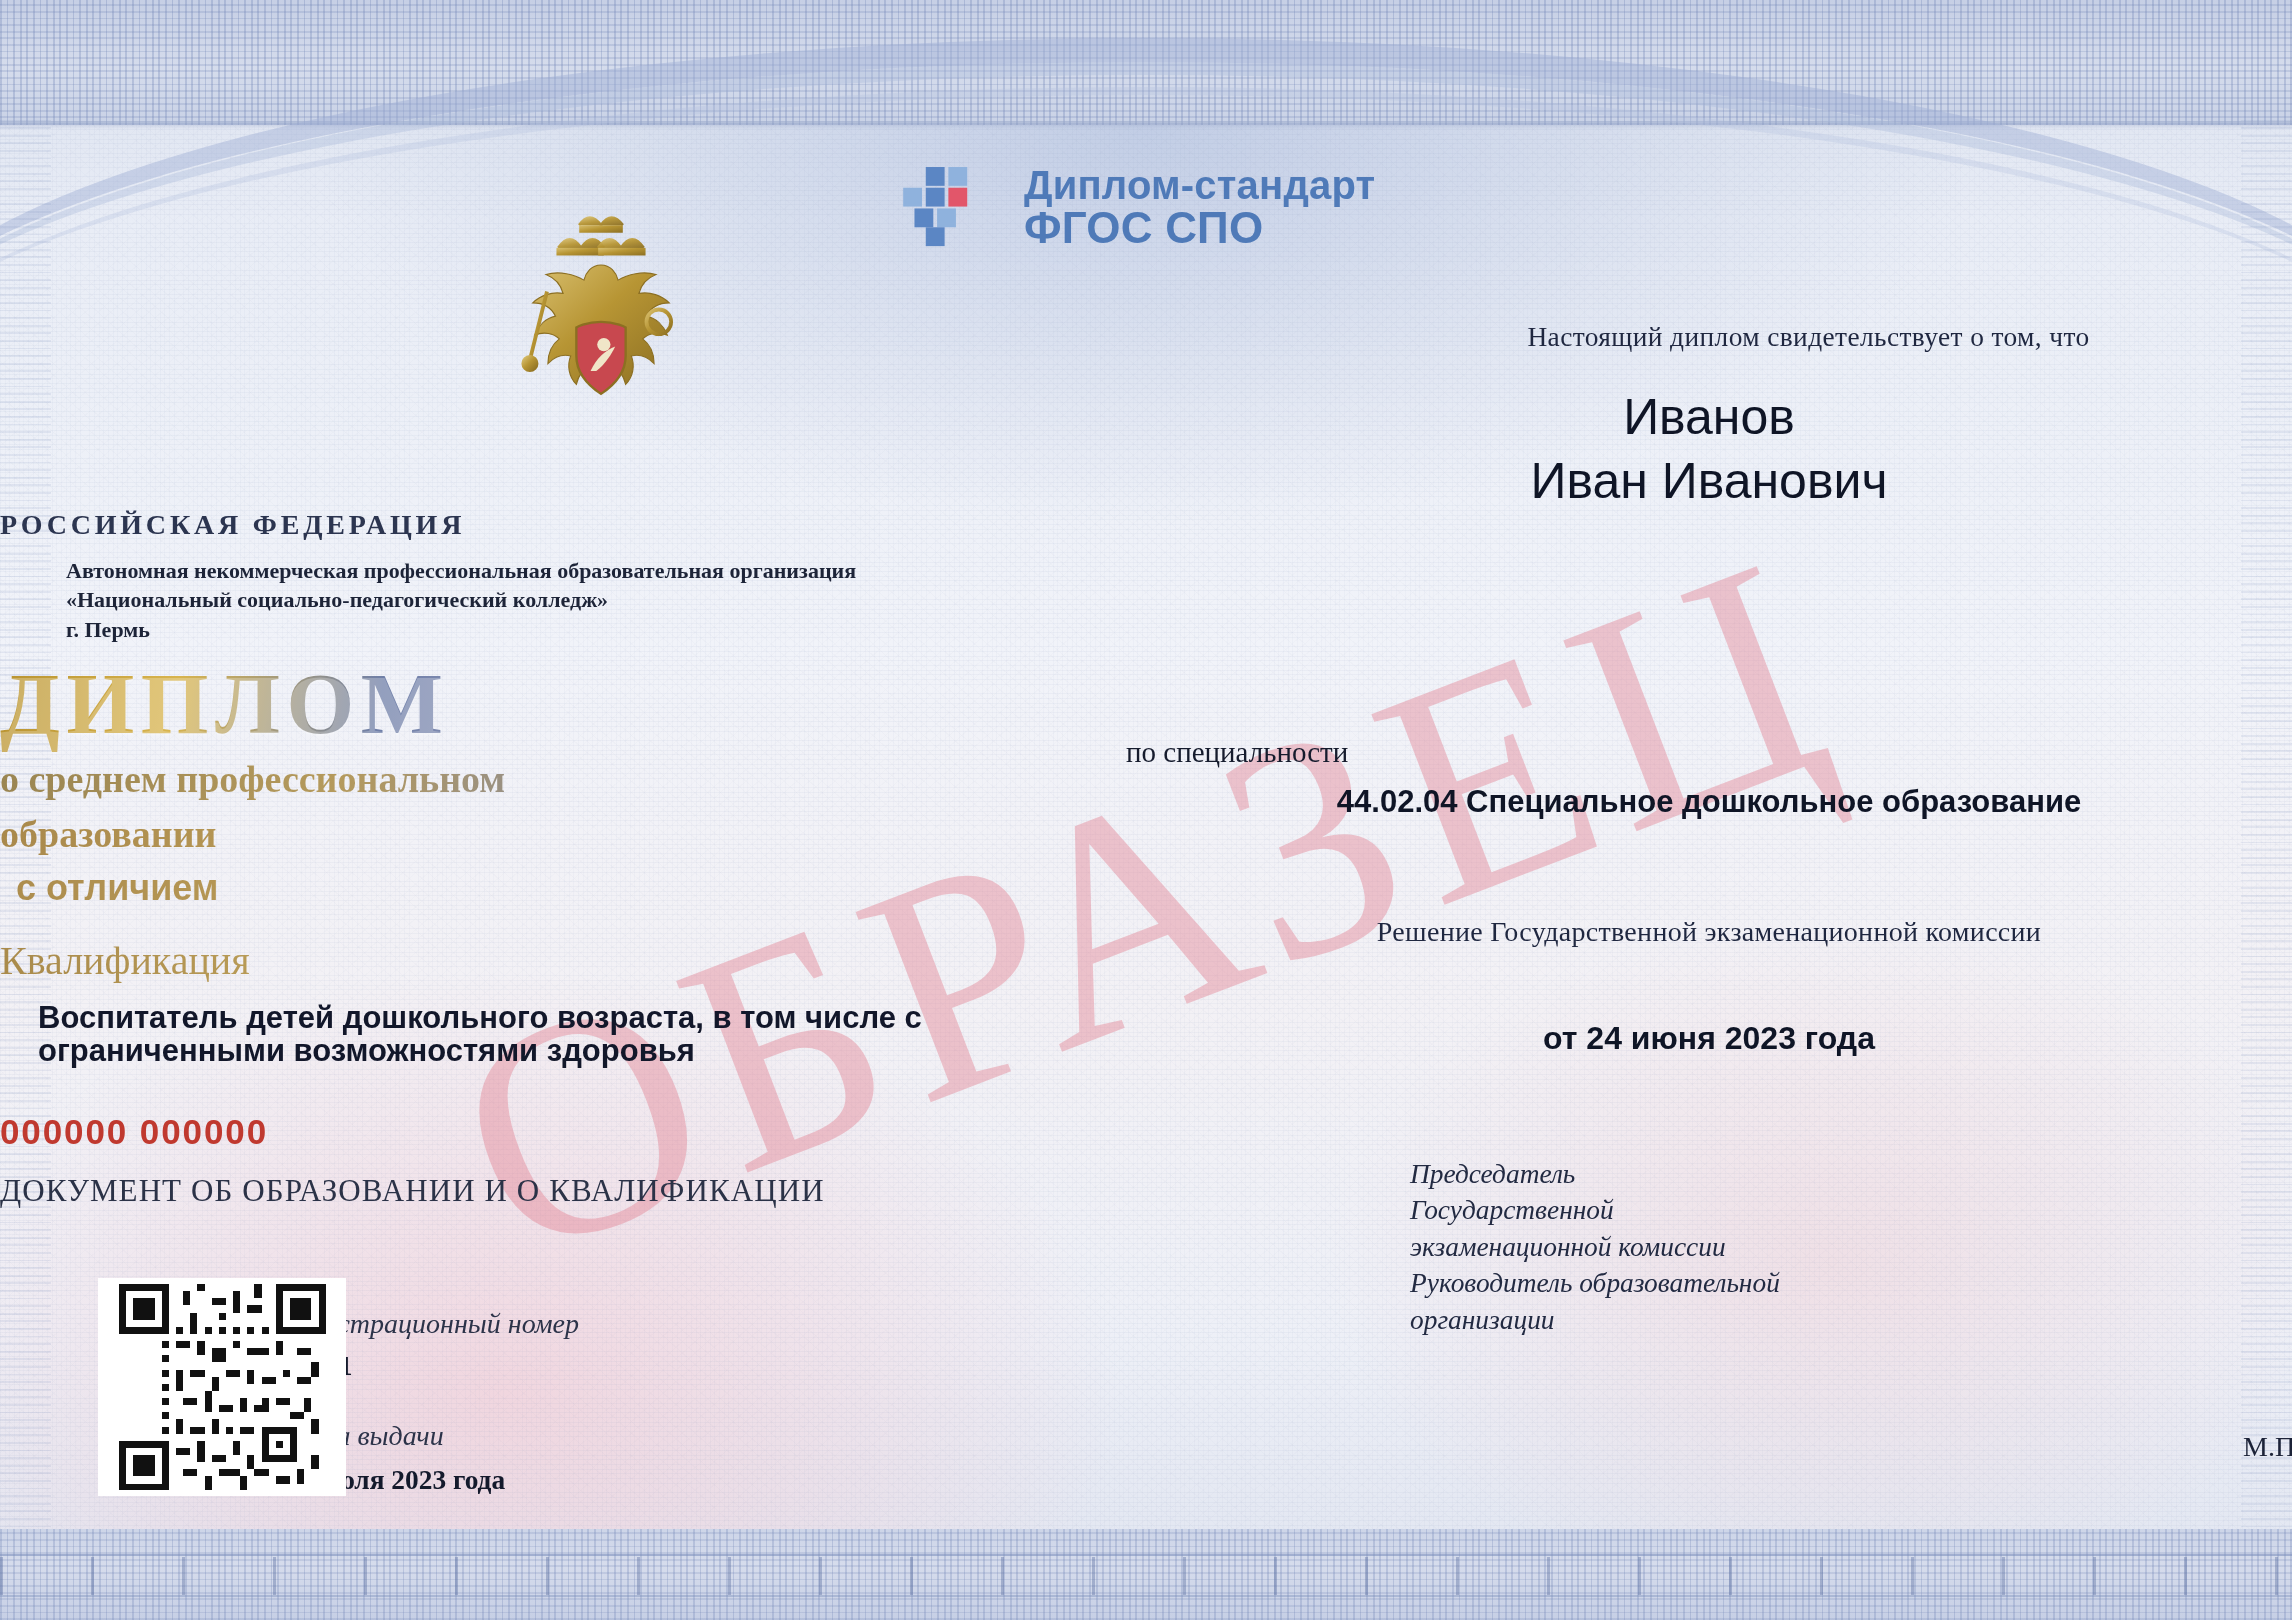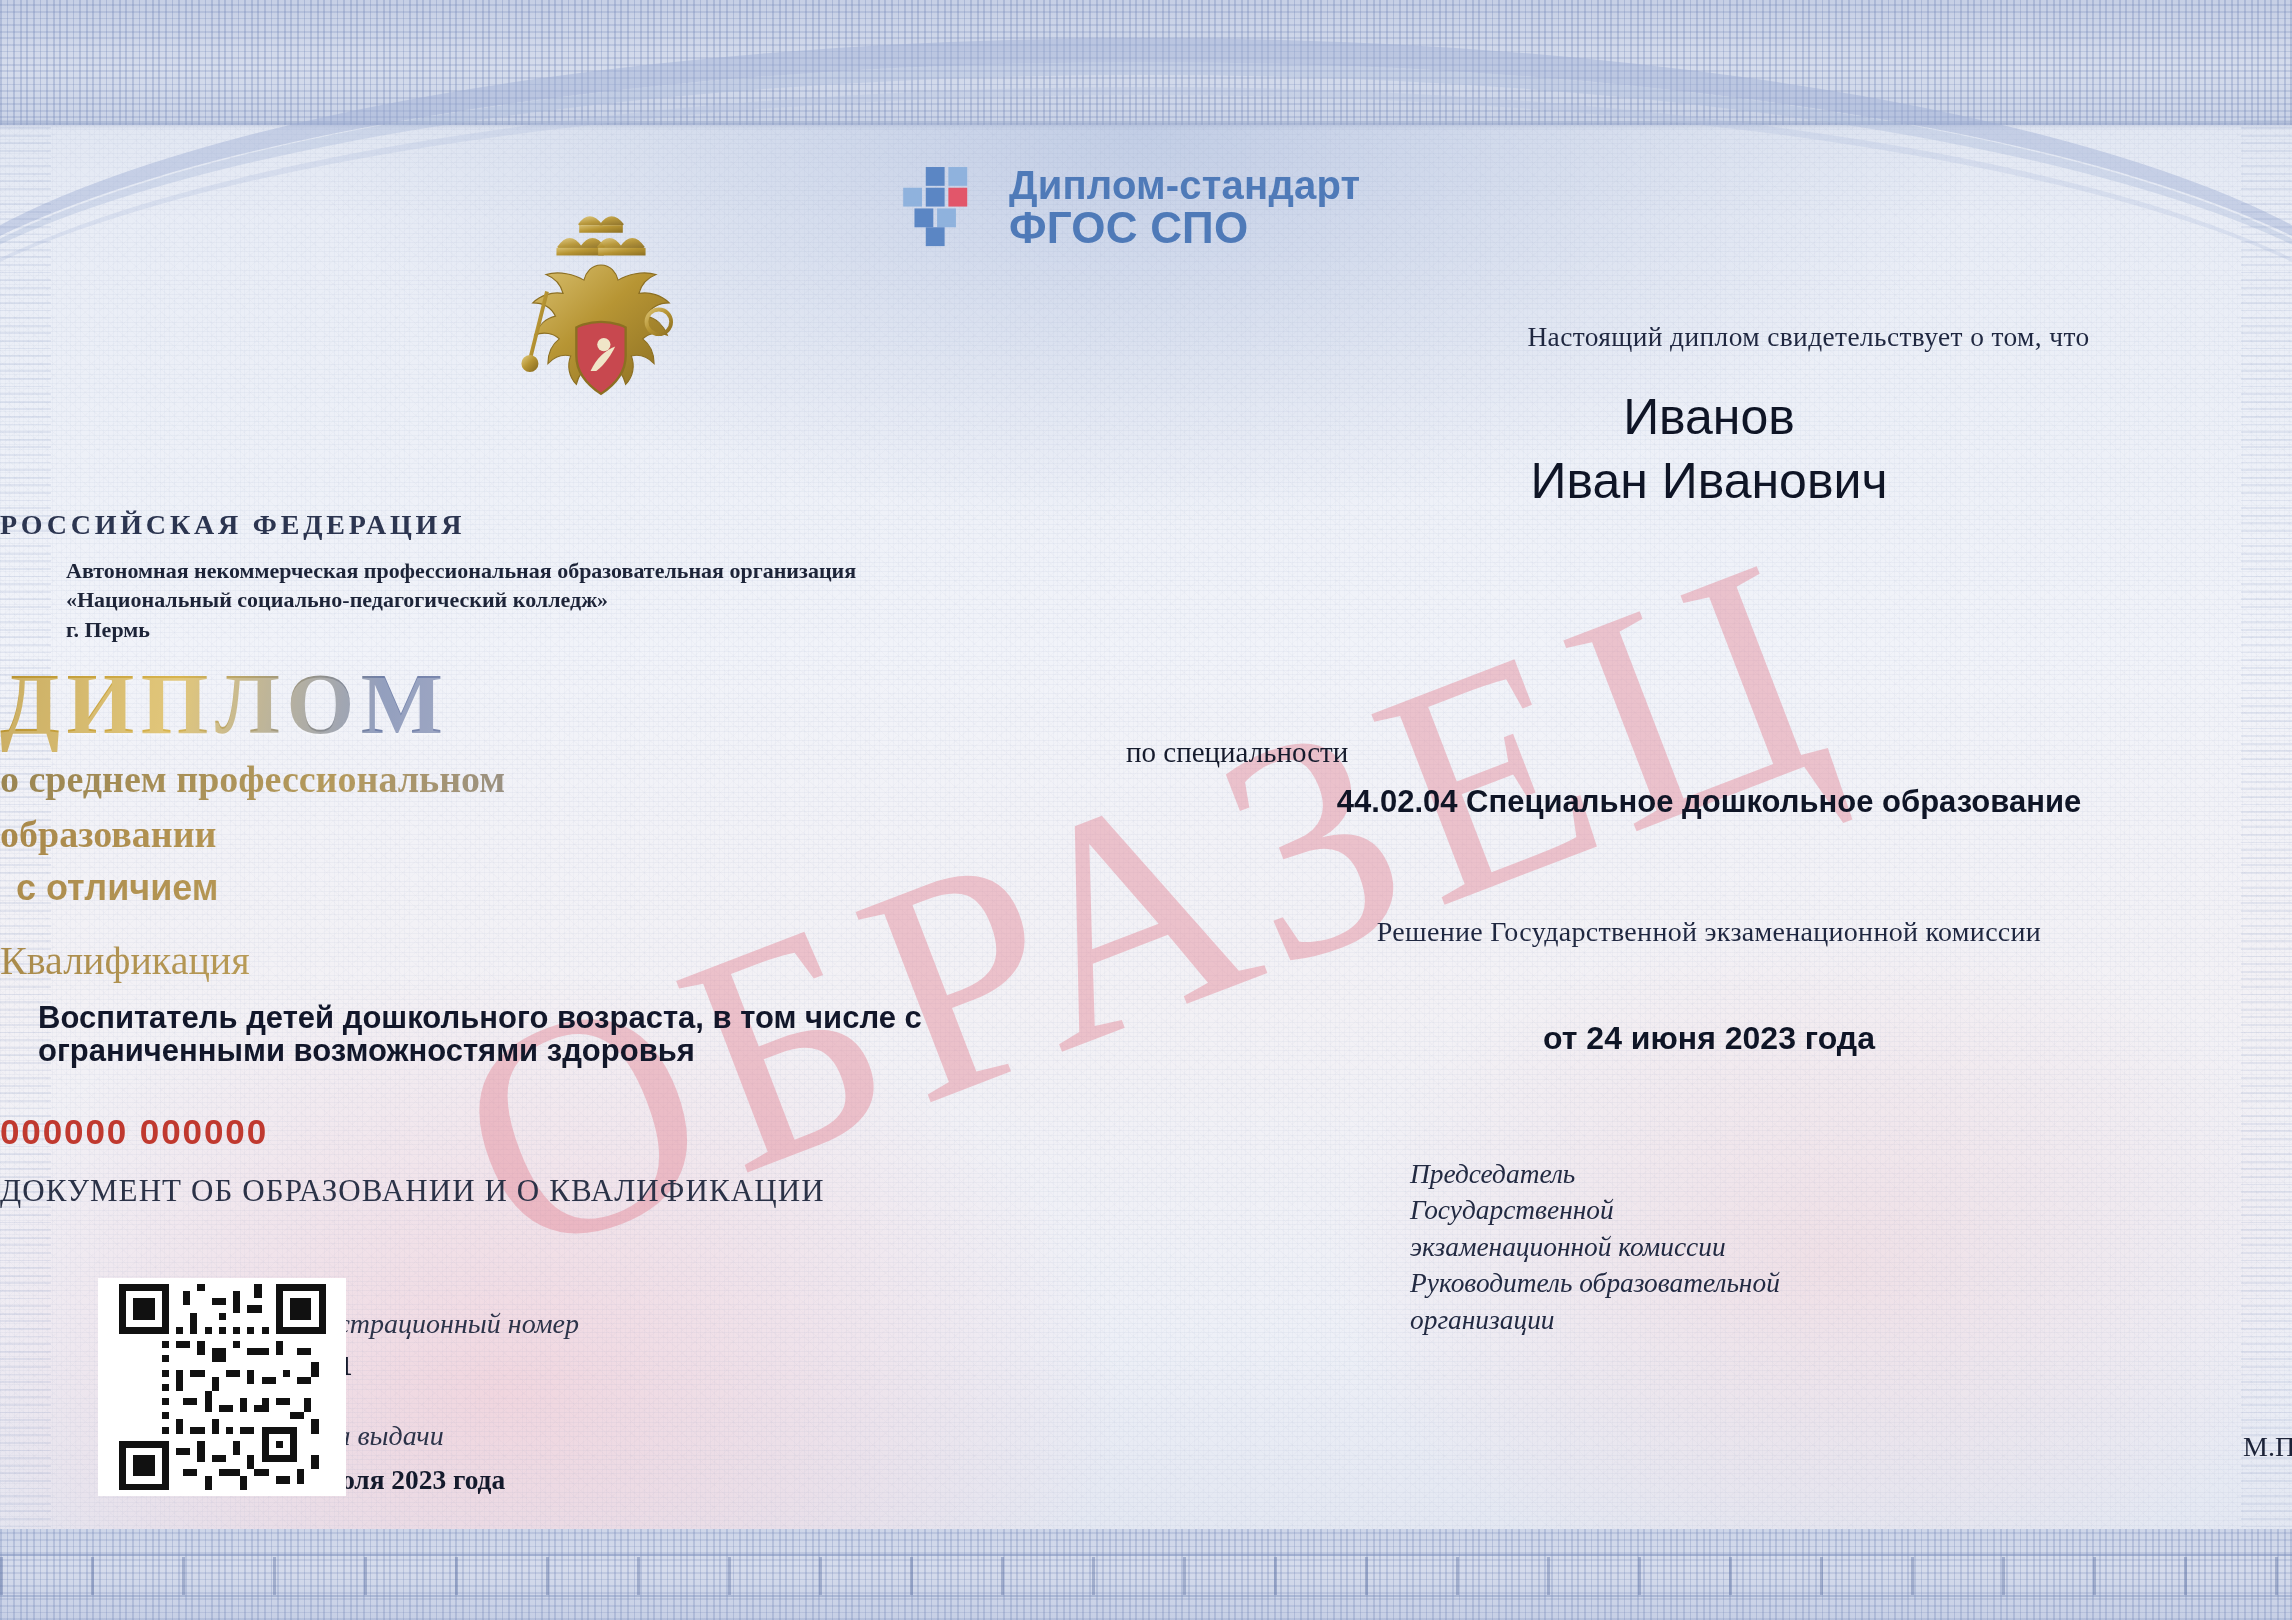--- a/index.html
+++ b/index.html
@@ -149,21 +149,21 @@
     flex: 1;
   }
 
   
   .brand {
     position: absolute;
     left: 901px;
     top: 165px;
     display: flex;
     align-items: center;
-    gap: 17px;
+    gap: 32px;
     z-index: 6;
   }
   .brand-mark {
     width: 91px;
     height: 81px;
     position: relative;
   }
   .brand-text {
     line-height: 1.02;
   }

